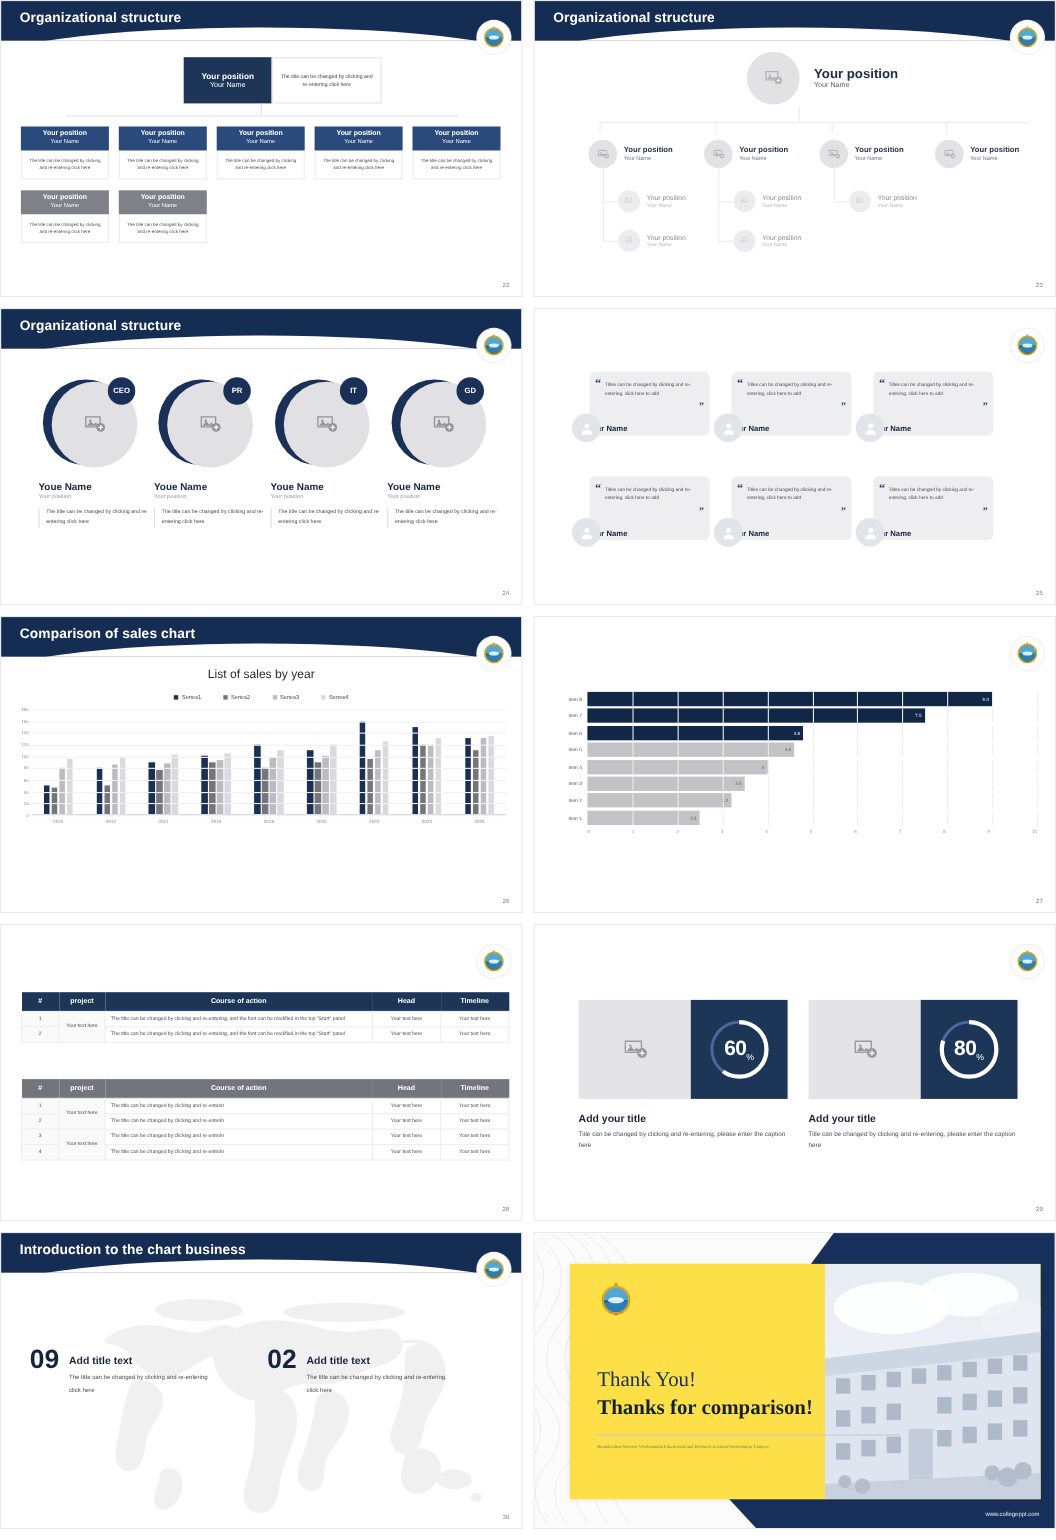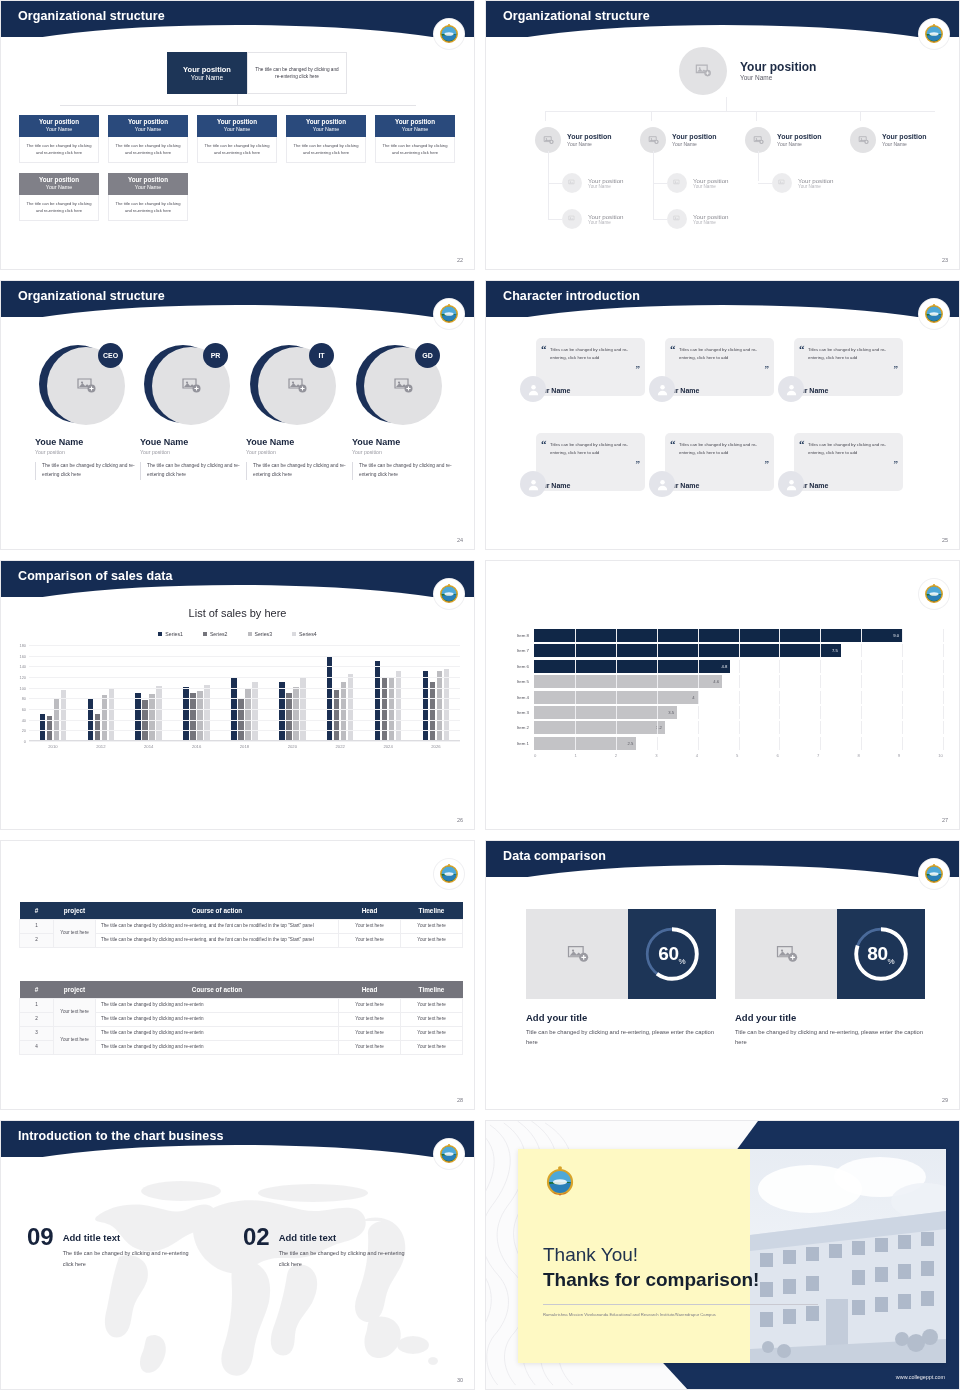--- a/index.html
+++ b/index.html
@@ -142,21 +142,21 @@
   .gb-item { position: absolute; display: flex; align-items: flex-start; gap: 9px; }
   .gb-num { font-size: 24px; font-weight: bold; color: #17233c; line-height: 1; }
   .gb-t { font-size: 9.5px; font-weight: bold; color: #17233c; margin-top: 7px; }
   .gb-d { font-size: 5.5px; color: #4b4b55; line-height: 1.95; margin-top: 5px; width: 130px; }
 
   
   .ty { position: absolute; inset: 0; background: #fbfbfc; overflow: hidden; }
   .ty-navy { position: absolute; right: 0; top: 0; width: 300px; height: 270px; background: #17305b;
              clip-path: polygon(33% 0, 100% 0, 100% 100%, 10% 100%, 0 88%, 25% 12%); }
   .ty-topo { position: absolute; inset: 0; }
-  .ty-card { position: absolute; left: 32px; top: 28px; width: 428px; height: 214px; background: #fef9c3; box-shadow: 0 1px 5px rgba(0,0,0,.1); overflow: hidden; }
+  .ty-card { position: absolute; left: 32px; top: 28px; width: 428px; height: 214px; background: #fde047; box-shadow: 0 1px 5px rgba(0,0,0,.1); overflow: hidden; font-family: Liberation Serif, serif; }
   .ty-photo { position: absolute; right: 0; top: 0; width: 196px; height: 214px; overflow: hidden; }
   .ty-crest { position: absolute; left: 25px; top: 16px; width: 34px; height: 34px; }
   .ty-h1 { position: absolute; left: 25px; top: 95px; font-size: 19px; color: #20324f; }
   .ty-h2 { position: absolute; left: 25px; top: 120px; font-size: 19px; font-weight: bold; color: #15202f; }
   .ty-rule { position: absolute; left: 25px; top: 155px; width: 275px; height: 1px; background: #c9c9d1; }
   .ty-sub { position: absolute; left: 25px; top: 163px; font-size: 4.2px; color: #7b7b85; }
   .ty-url { position: absolute; right: 14px; bottom: 9px; font-size: 5.4px; color: #e8e8ee; }
 </style>
 </head>
 <body>
@@ -540,24 +540,20 @@
         <div class="s24-pos">Your position</div>
         <div class="s24-desc">The title can be changed by clicking and re-entering click here</div>
       </div>
 
       <div class="pgno">24</div>
     </div>
   </div>
 
   <div class="cell right">
     <div class="slide">
-      <div class="hdr">
-        <div class="hdr-title">Character introduction</div>
-        <div class="hdr-curve"></div>
-      </div>
       <div class="crest">
         <svg viewBox="0 0 24 24">
             <circle cx="12" cy="12" r="9" fill="#1a6f3c"></circle>
             <path d="M3.5 12a8.5 8.5 0 0 1 17 0z" fill="#4fa8d8"></path>
             <path d="M4 14c3-2 5 1 8-1s5 1 8-1v2a8.5 8.5 0 0 1-16 0z" fill="#2a7fb8"></path>
             <ellipse cx="12" cy="12" rx="5" ry="2" fill="#fff" opacity=".85"></ellipse>
             <circle cx="12" cy="12" r="9" fill="none" stroke="#d8a32a" stroke-width="1.6"></circle>
             <path d="M8 19c2 2 6 2 8 0l-4 2z" fill="#c0392b"></path>
             <circle cx="12" cy="2.5" r="1.3" fill="#d8a32a"></circle>
           </svg>
@@ -649,36 +645,36 @@
           </div>
       </div>
 
       <div class="pgno">25</div>
     </div>
   </div>
 
   <div class="cell left">
     <div class="slide">
       <div class="hdr">
-        <div class="hdr-title">Comparison of sales data</div>
+        <div class="hdr-title">Comparison of sales chart</div>
         <div class="hdr-curve"></div>
       </div>
       <div class="crest">
         <svg viewBox="0 0 24 24">
             <circle cx="12" cy="12" r="9" fill="#1a6f3c"></circle>
             <path d="M3.5 12a8.5 8.5 0 0 1 17 0z" fill="#4fa8d8"></path>
             <path d="M4 14c3-2 5 1 8-1s5 1 8-1v2a8.5 8.5 0 0 1-16 0z" fill="#2a7fb8"></path>
             <ellipse cx="12" cy="12" rx="5" ry="2" fill="#fff" opacity=".85"></ellipse>
             <circle cx="12" cy="12" r="9" fill="none" stroke="#d8a32a" stroke-width="1.6"></circle>
             <path d="M8 19c2 2 6 2 8 0l-4 2z" fill="#c0392b"></path>
             <circle cx="12" cy="2.5" r="1.3" fill="#d8a32a"></circle>
           </svg>
       </div>
 
-      <div class="ch-title">List of sales by here</div>
+      <div class="ch-title">List of sales by year</div>
       <div class="legend" id="s26-legend">
           <div class="it">
             <span class="sw" style="background: rgb(27, 47, 82);"></span>
             <span>Series1</span>
           </div>
           <div class="it">
             <span class="sw" style="background: rgb(117, 117, 124);"></span>
             <span>Series2</span>
           </div>
           <div class="it">
@@ -1057,24 +1053,20 @@
             </tr>
           </tbody>
       </table>
 
       <div class="pgno">28</div>
     </div>
   </div>
 
   <div class="cell right">
     <div class="slide">
-      <div class="hdr">
-        <div class="hdr-title">Data comparison</div>
-        <div class="hdr-curve"></div>
-      </div>
       <div class="crest">
         <svg viewBox="0 0 24 24">
             <circle cx="12" cy="12" r="9" fill="#1a6f3c"></circle>
             <path d="M3.5 12a8.5 8.5 0 0 1 17 0z" fill="#4fa8d8"></path>
             <path d="M4 14c3-2 5 1 8-1s5 1 8-1v2a8.5 8.5 0 0 1-16 0z" fill="#2a7fb8"></path>
             <ellipse cx="12" cy="12" rx="5" ry="2" fill="#fff" opacity=".85"></ellipse>
             <circle cx="12" cy="12" r="9" fill="none" stroke="#d8a32a" stroke-width="1.6"></circle>
             <path d="M8 19c2 2 6 2 8 0l-4 2z" fill="#c0392b"></path>
             <circle cx="12" cy="2.5" r="1.3" fill="#d8a32a"></circle>
           </svg>

